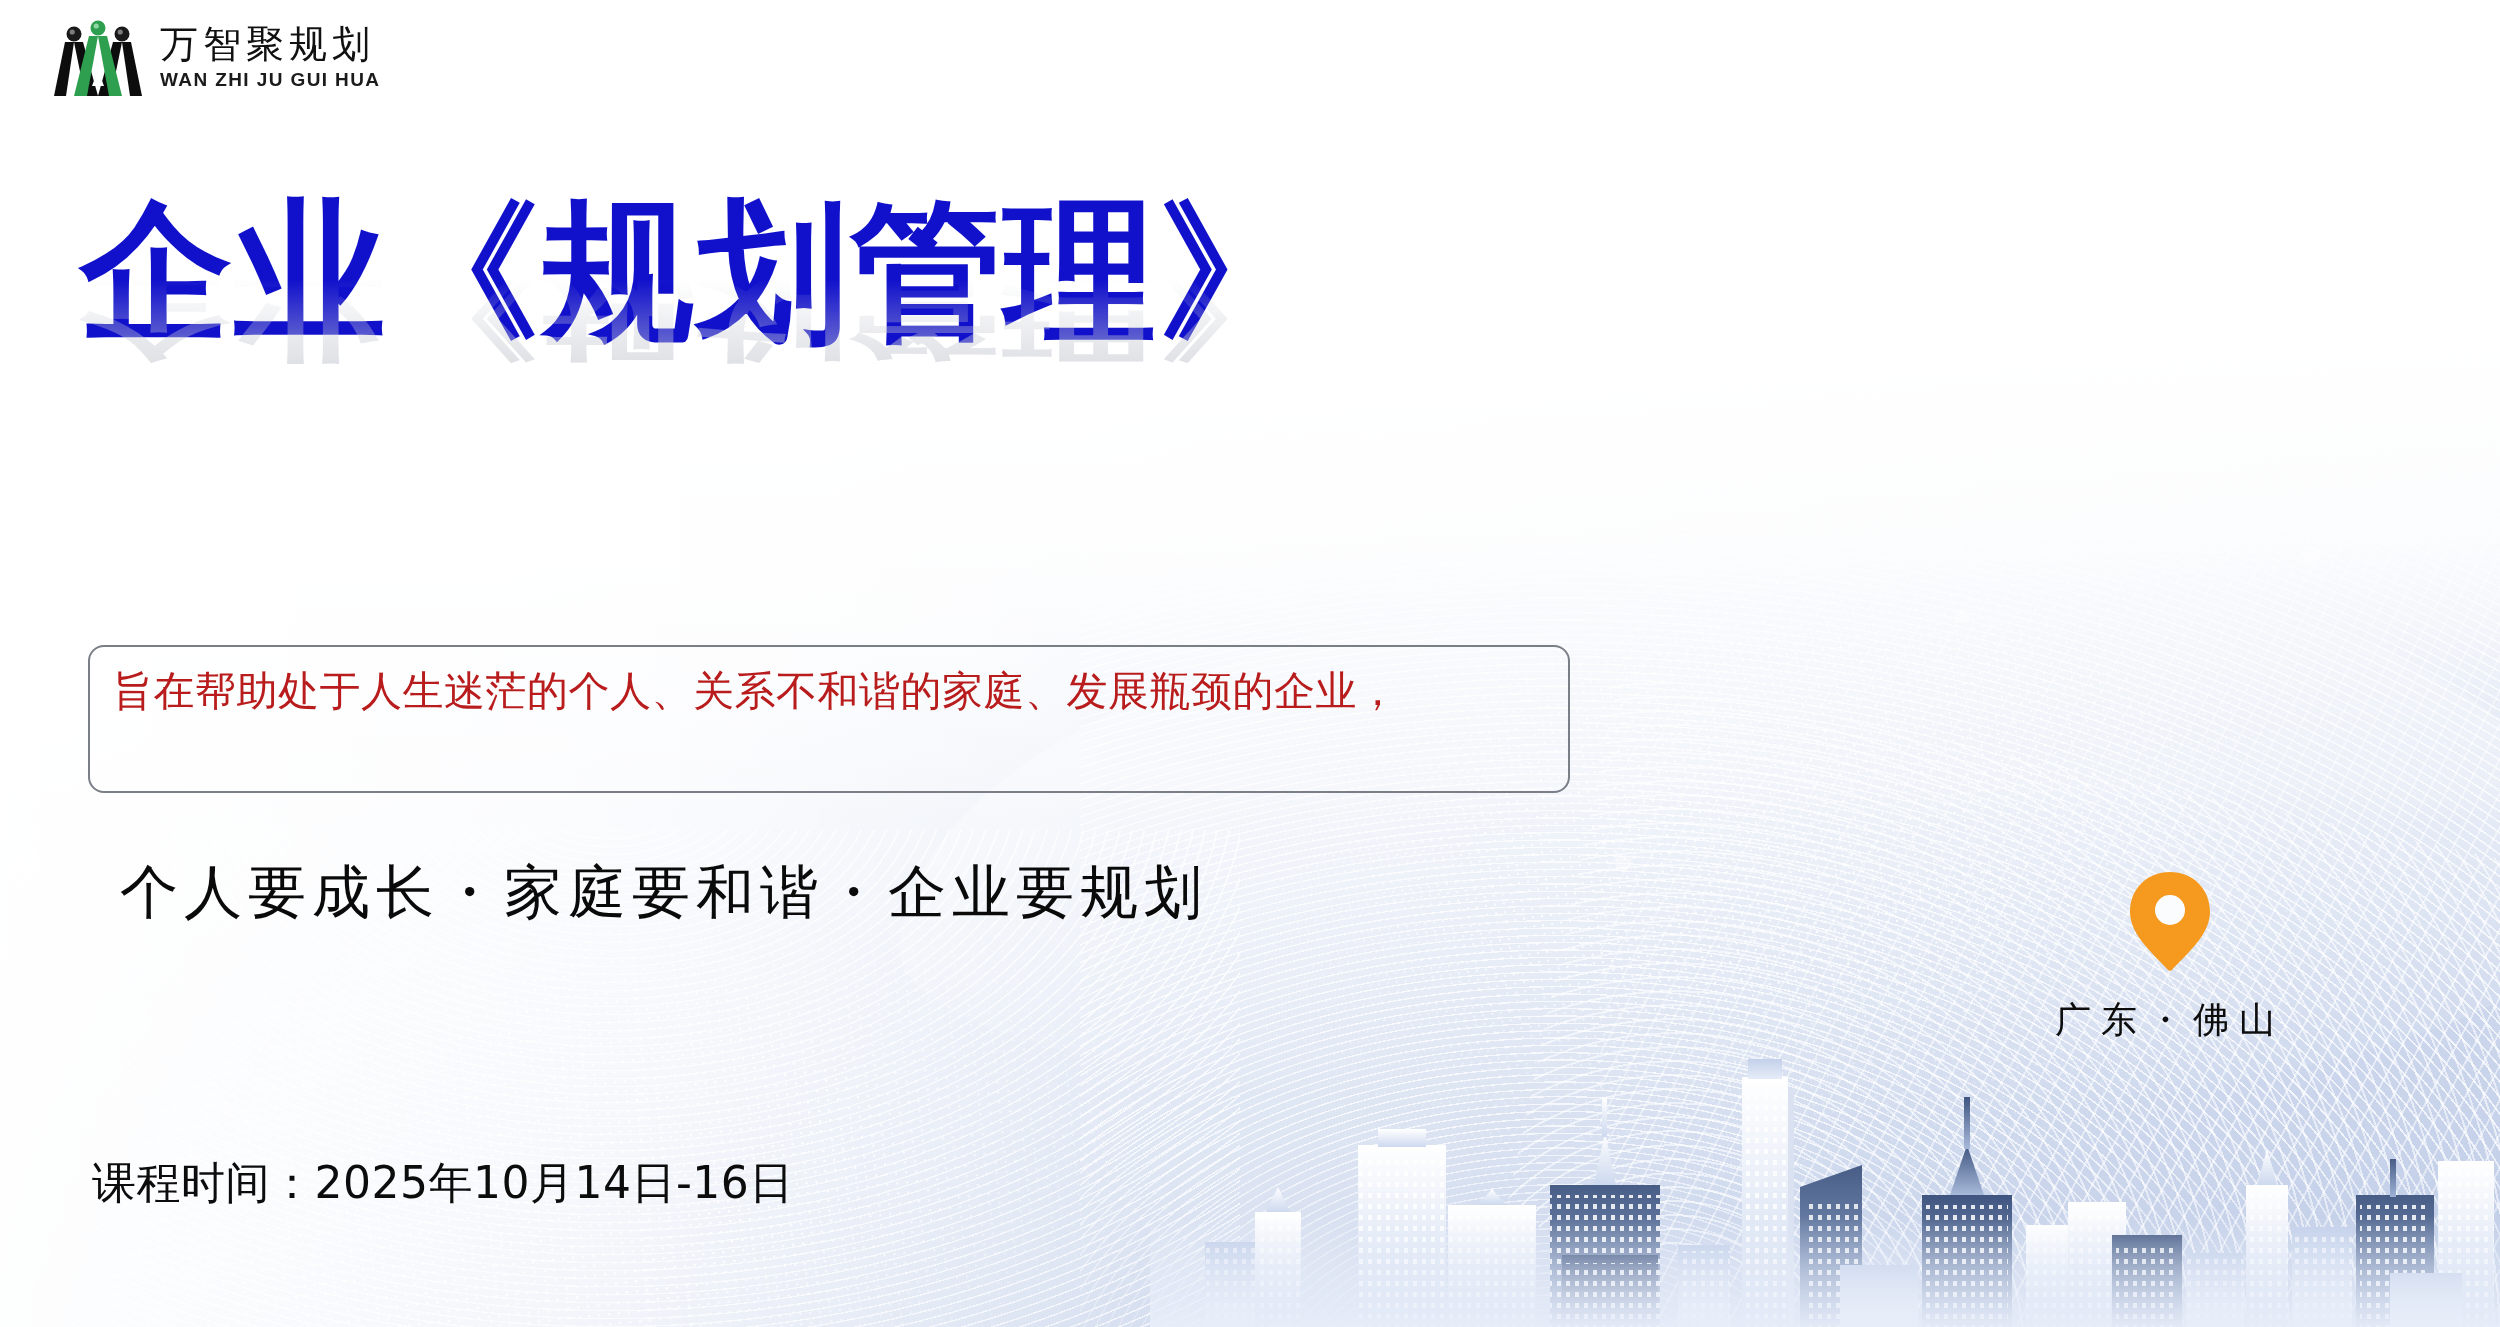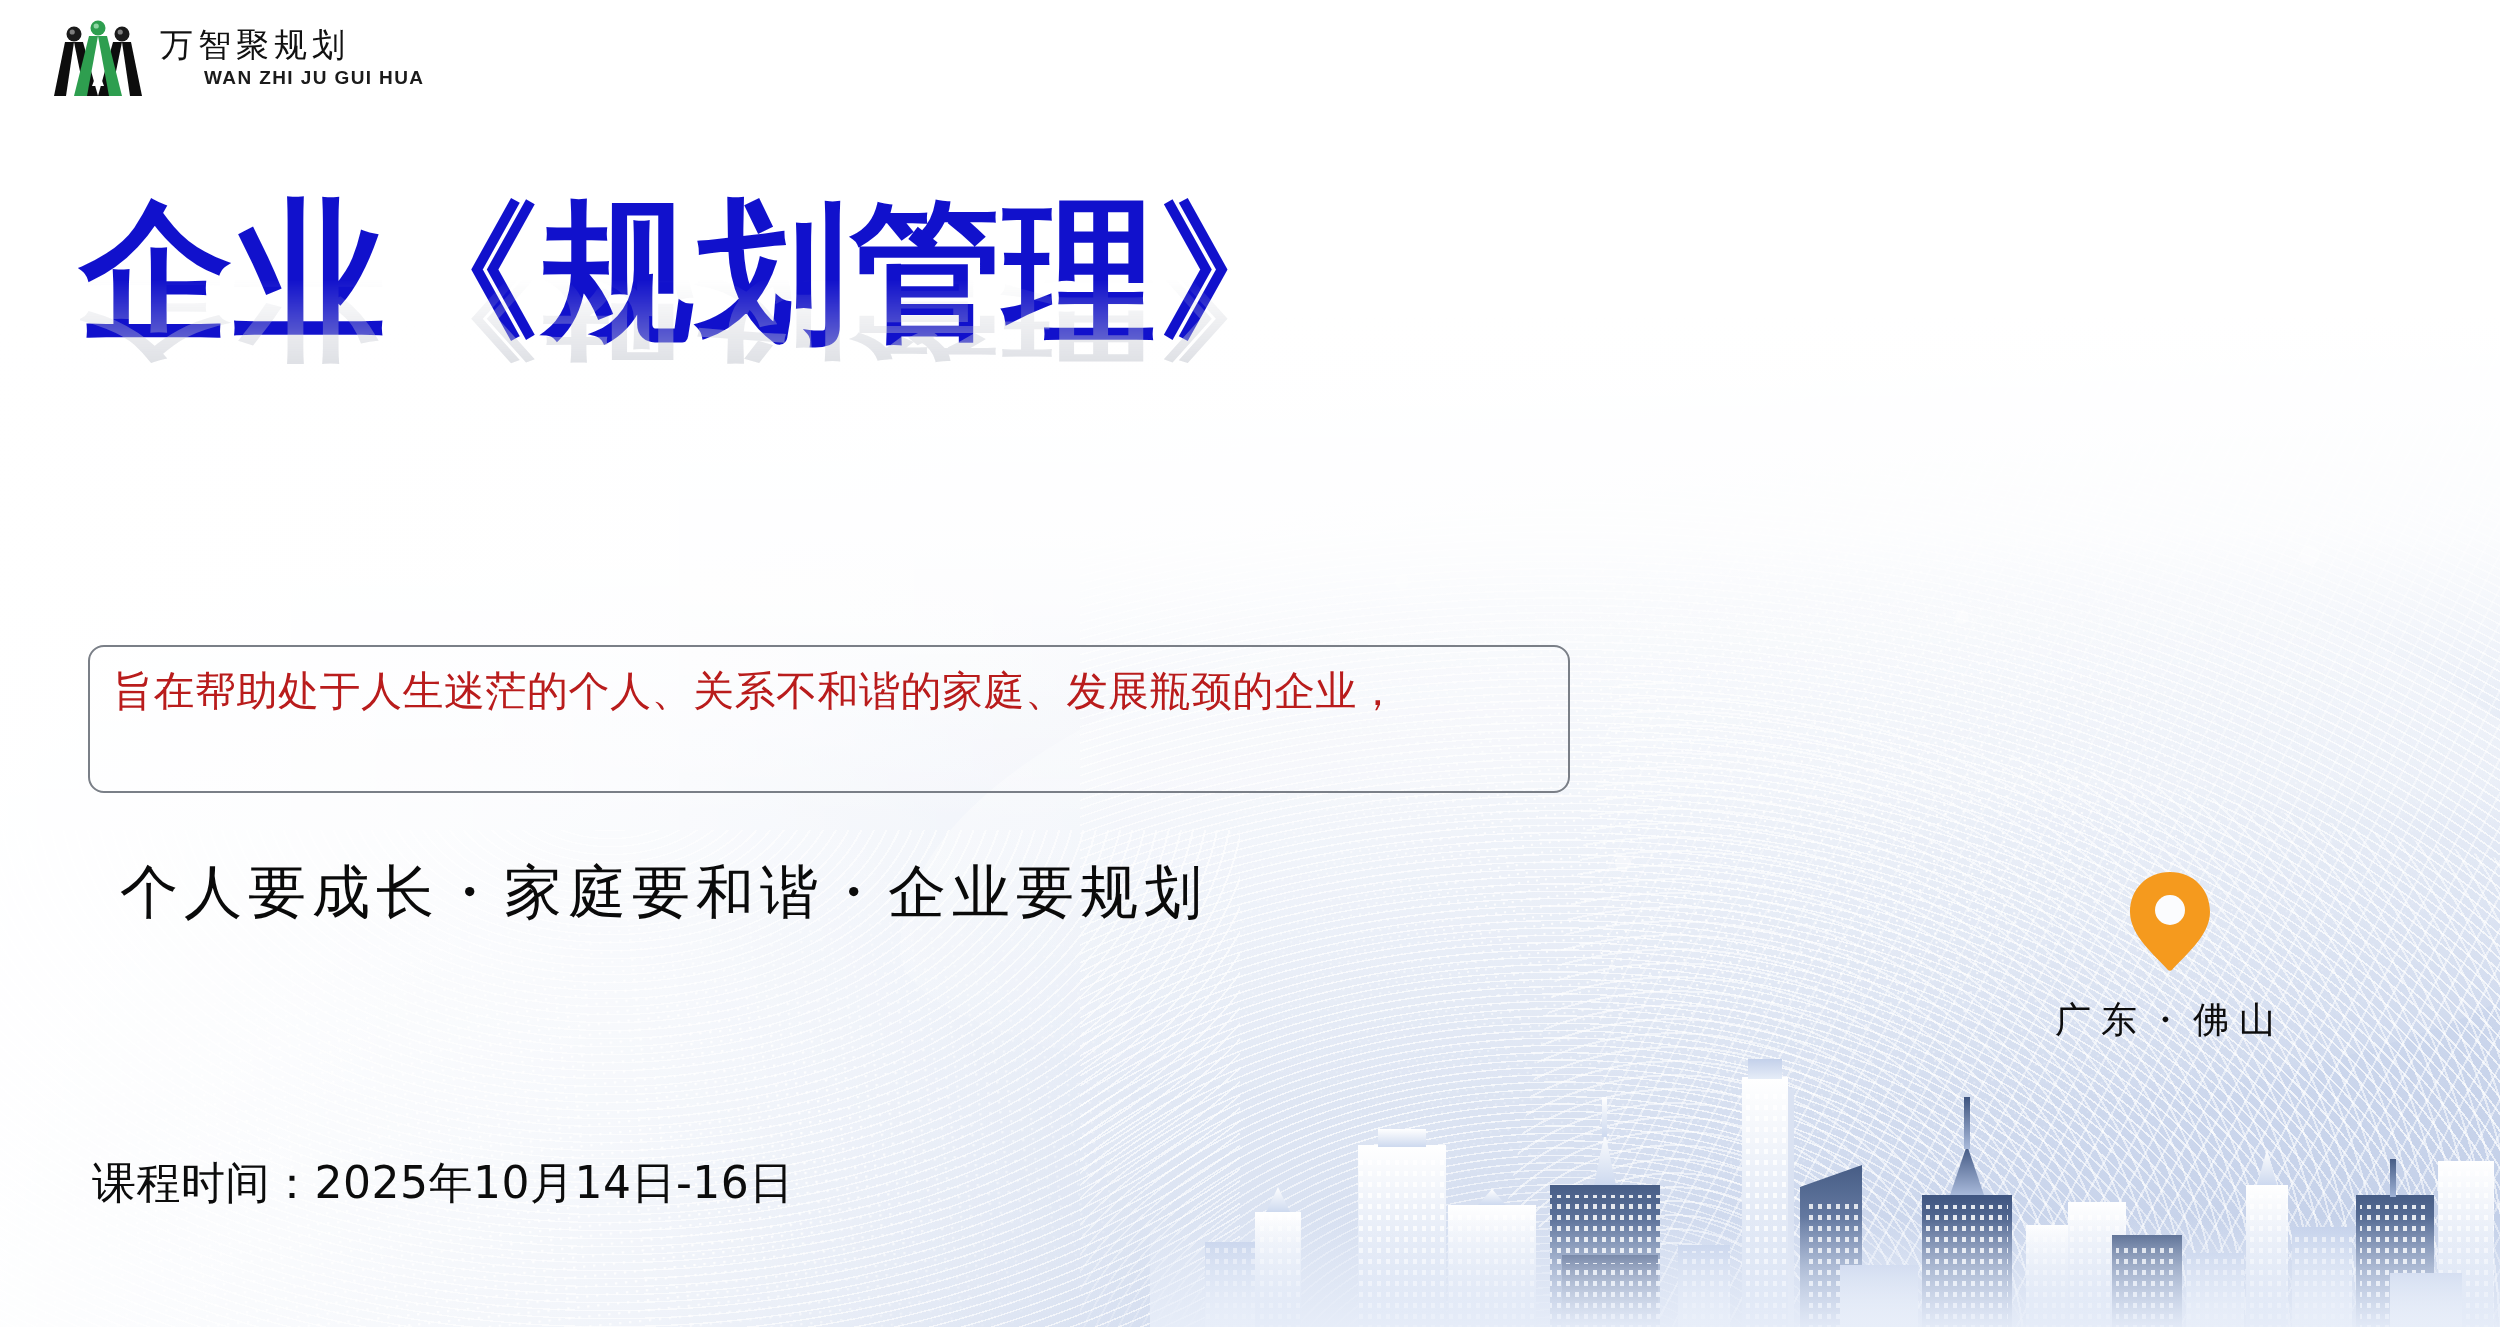--- a/index.html
+++ b/index.html
@@ -97,27 +97,26 @@
 
   
   .logo-wrap {
     position: absolute; left: 52px; top: 18px;
     display: flex; align-items: center; gap: 16px;
   }
   .logo-mark { width: 92px; height: 78px; display:block; }
   .logo-text { display: flex; flex-direction: column; line-height: 1; }
   .logo-cn {
     font-family: "DejaVu Serif", "Liberation Serif", serif;
-    font-size: 33px; letter-spacing: 5px; color: #111111; font-weight: 500;
+    font-size: 38px; letter-spacing: 5px; color: #111111; font-weight: 500;
   }
   .logo-en {
     font-family: "Liberation Sans", sans-serif;
     font-size: 19px; letter-spacing: 1.4px; color: #1b1b1b; font-weight: 700;
     margin-top: 7px;
-    margin-left: 44px;
   }
 
   
   .title-block { position: absolute; left: 80px; top: 196px; width: 1600px; }
   .title-main {
     font-family: "DejaVu Sans", "Liberation Sans", sans-serif;
     font-weight: 900;
     font-size: 152px;
     line-height: 1.0;
     letter-spacing: 2px;

